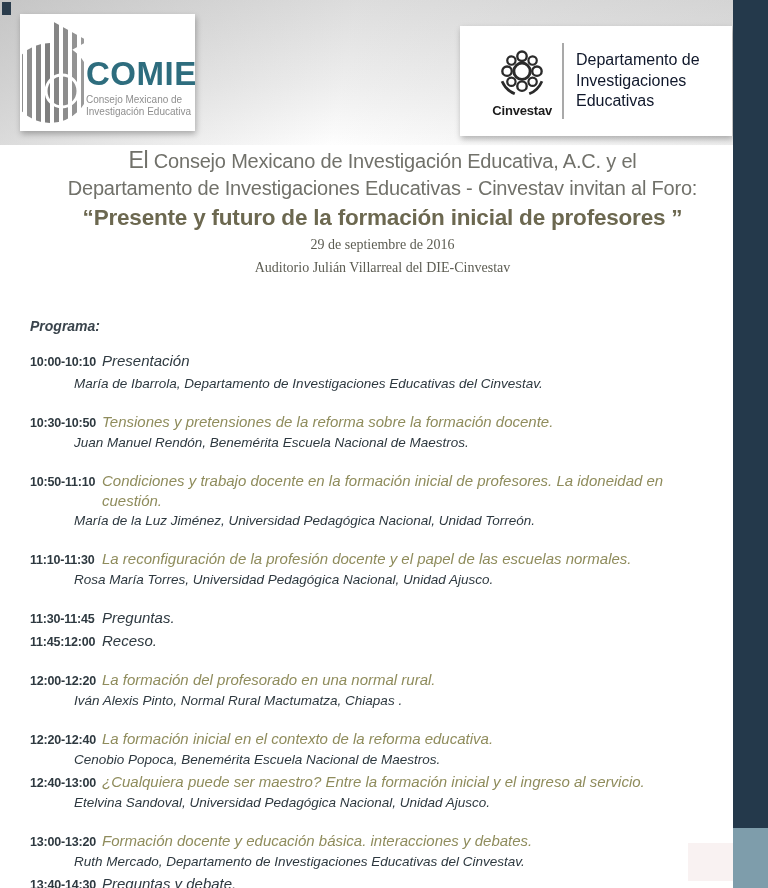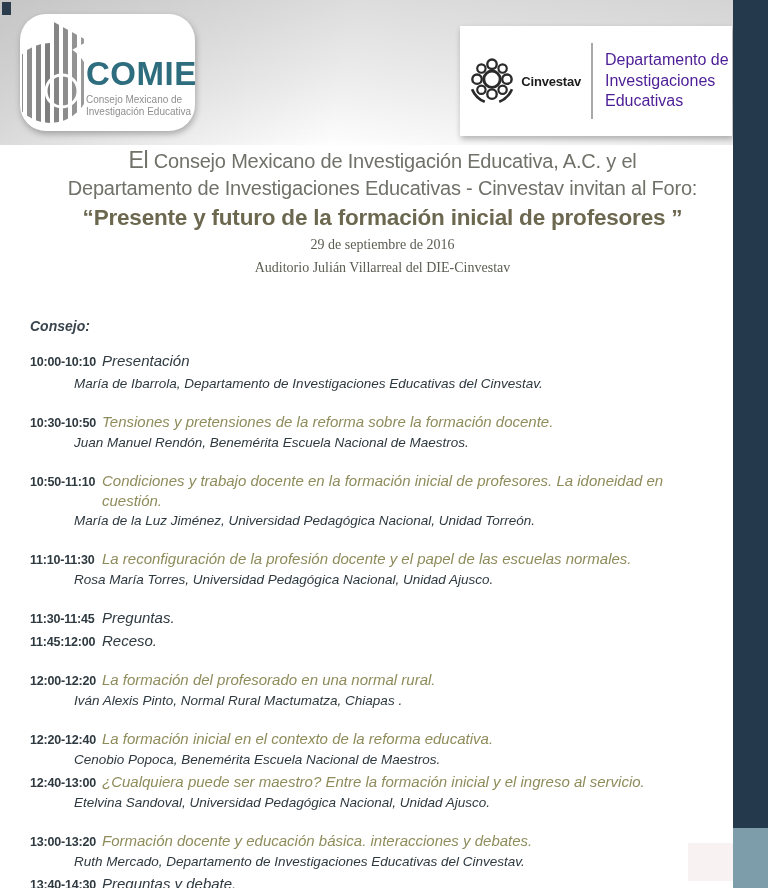--- a/index.html
+++ b/index.html
@@ -17,36 +17,36 @@
   }
   .corner-speck{
     position:absolute;left:2px;top:2px;width:9px;height:13px;
     background:#2b3d4d;
   }
   .logo-box{
     position:absolute;background:#ffffff;
     box-shadow:1px 3px 6px rgba(0,0,0,.28);
   }
   
-  .comie-box{left:20px;top:14px;width:175px;height:117px;display:flex;align-items:center;border-radius:26px;}
+  .comie-box{left:20px;top:14px;width:175px;height:117px;display:flex;align-items:center;}
   .comie-mark{flex:0 0 62px;height:112px;margin-left:2px;}
   .comie-textcol{display:flex;flex-direction:column;margin-left:2px;margin-top:30px;}
   .comie-name{
     font-size:33px;font-weight:bold;letter-spacing:.5px;
     color:#2e6d7e;line-height:33px;
   }
   .comie-tagline{
     font-size:10px;color:#8f8f8f;line-height:12.5px;margin-top:4px;
   }
   
   .cinv-box{left:460px;top:26px;width:272px;height:110px;display:flex;align-items:center;justify-content:center;}
-  .cinv-emblem-col{display:flex;flex-direction:row;align-items:center;}
+  .cinv-emblem-col{display:flex;flex-direction:column;align-items:center;}
   .cinv-name{font-size:13px;font-weight:bold;color:#1c1c1c;letter-spacing:-0.2px;margin-top:1px;}
   .cinv-divider{width:2px;height:76px;background:#a9a9a9;margin:0 12px 0 10px;}
-  .cinv-dept{font-size:16px;color:#4c1d95;line-height:20.5px;}
+  .cinv-dept{font-size:16px;color:#0f172a;line-height:20.5px;}
   
   .side-bar-dark{
     position:absolute;right:0;top:0;width:35px;height:828px;background:#24394b;
   }
   .side-bar-light{
     position:absolute;right:0;top:828px;width:35px;height:60px;background:#7e9dab;
   }
   .corner-tint{
     position:absolute;left:688px;top:843px;width:45px;height:38px;
     background:rgba(233,205,205,.25);
@@ -159,21 +159,21 @@
     <span class="lead">El</span>
     <span>Consejo Mexicano de Investigación Educativa, A.C.  y el</span>
   </div>
   <div class="inv-line">Departamento de Investigaciones Educativas - Cinvestav invitan al Foro:</div>
   <div class="inv-title">“Presente y futuro de la formación inicial de profesores ”</div>
   <div class="inv-date">29 de septiembre de 2016</div>
   <div class="inv-venue">Auditorio Julián Villarreal del DIE-Cinvestav</div>
 </div>
 
 <div class="program">
-  <div class="prog-heading">Consejo:</div>
+  <div class="prog-heading">Programa:</div>
 
   <div class="prog-item">
     <div class="prog-row">
       <span class="prog-time">10:00-10:10</span>
       <span class="prog-title plain">Presentación</span>
     </div>
   </div>
 
   <div class="prog-item">
     <div class="prog-speaker">María de Ibarrola, Departamento de Investigaciones Educativas del Cinvestav.</div>

